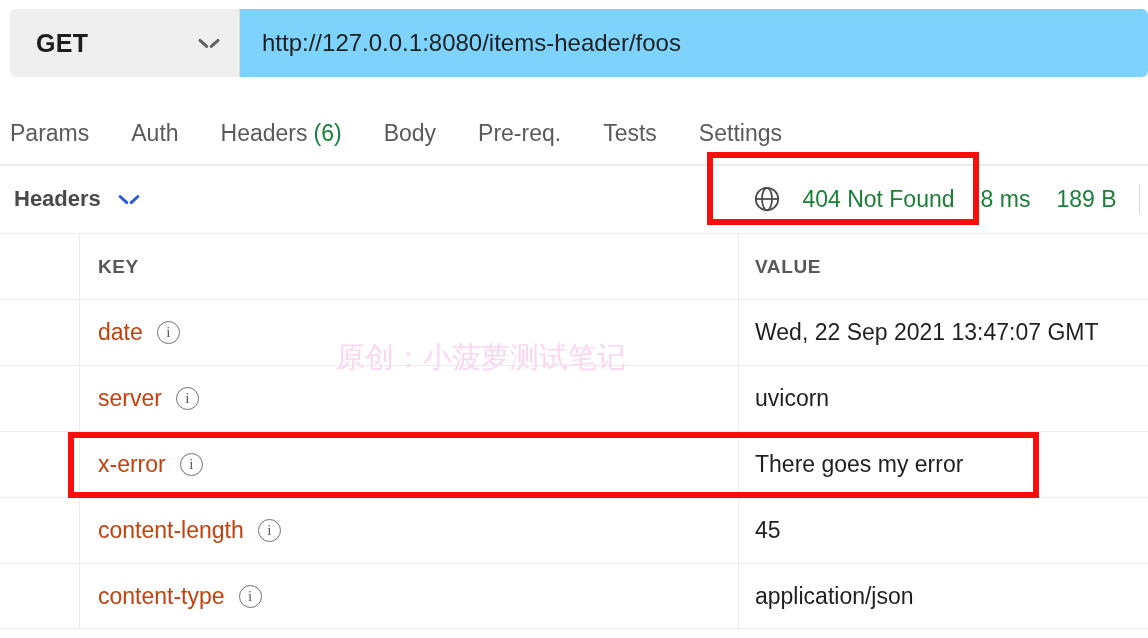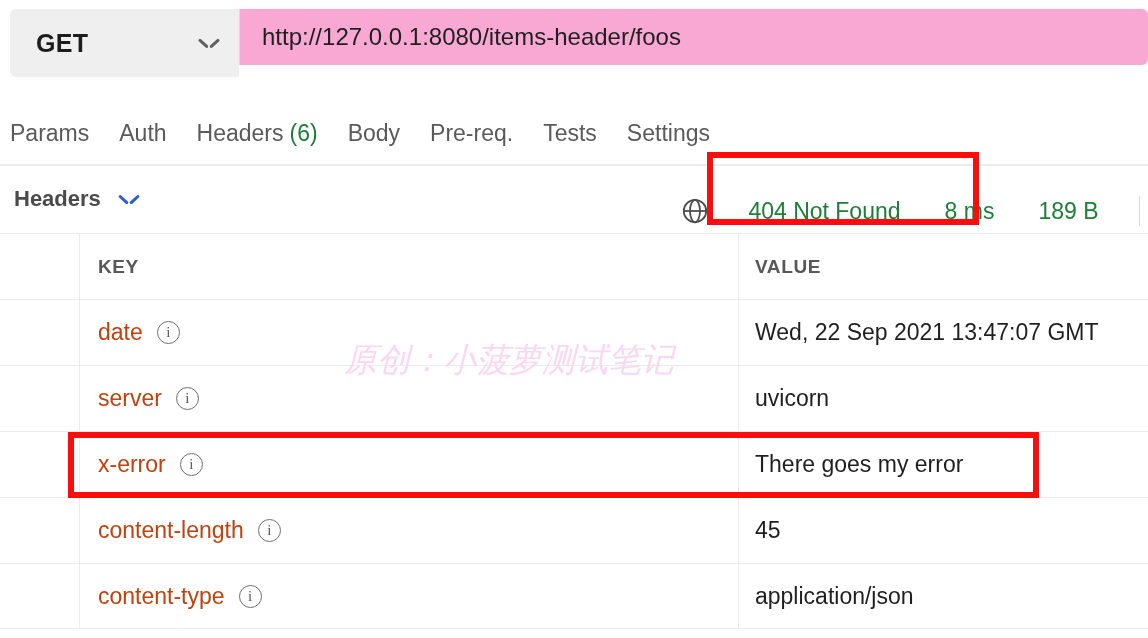--- a/index.html
+++ b/index.html
@@ -33,36 +33,36 @@
     width: 20px; height: 12px; position: relative;
   }
   .chev::before, .chev::after {
     content: ""; position: absolute; top: 1px; width: 12px; height: 2.6px;
     background: #5f6061; border-radius: 2px;
   }
   .chev::before { left: 0; transform: rotate(42deg); transform-origin: left center; }
   .chev::after  { right: 0; transform: rotate(-42deg); transform-origin: right center; }
 
   .urlfield {
-    flex: 1; height: 56px;
-    background: #f9a8d4;
+    flex: 1; height: 68px;
+    background: #7dd3fc;
     border-radius: 0 6px 6px 0;
     border-left: 1.5px solid #dcdcdd;
     display: flex; align-items: center;
     padding: 16px 22px;
     font-size: 24px; color: #1f1f1f;
     overflow: hidden; white-space: nowrap;
     cursor: text;
   }
 
   
   .tabs {
     position: absolute; left: 10px; top: 108px;
     height: 50px;
-    display: flex; align-items: center; gap: 0;
+    display: flex; align-items: center; gap: 12px;
   }
   .tab {
     font-size: 23px; color: #5a5a5a;
     padding: 0 22px 0 0; margin-right: 8px;
     white-space: nowrap; cursor: pointer;
     line-height: 1;
   }
   .tab .count { color: #1a7f37; margin-left: 6px; }
 
   .divider-top {
@@ -85,22 +85,22 @@
   }
   .chev-blue { width: 20px; height: 12px; position: relative; }
   .chev-blue::before, .chev-blue::after {
     content: ""; position: absolute; top: 1px; width: 12px; height: 3px;
     background: #2a5bd7; border-radius: 2px;
   }
   .chev-blue::before { left: 0; transform: rotate(42deg); transform-origin: left center; }
   .chev-blue::after  { right: 0; transform: rotate(-42deg); transform-origin: right center; }
 
   .status-group {
-    position: absolute; right: 8px; top: 12px; height: 66px;
-    display: flex; align-items: center; gap: 18px;
+    position: absolute; right: 8px; top: 0; height: 66px;
+    display: flex; align-items: center; gap: 0;
   }
   .globe { width: 30px; height: 30px; margin-right: 20px; }
   .status-text {
     font-size: 23px; color: #1a7f37; white-space: nowrap;
   }
   .meta-time, .meta-size {
     font-size: 23px; color: #1a7f37; margin-left: 26px; white-space: nowrap;
   }
   .vsep {
     width: 1.5px; height: 30px; background: #dcdcdc; margin-left: 22px;
@@ -147,25 +147,24 @@
   
   .hl {
     position: absolute; border: 6px solid #fa0d0d; pointer-events: none;
     background: transparent;
   }
   .hl-status { left: 707px; top: 152px; width: 272px; height: 73px; }
   .hl-xerror { left: 68px; top: 432px; width: 971px; height: 66px; }
 
   
   .watermark {
-    position: absolute; left: 344px; top: 338px;
-    font-size: 33px; color: #fbd6f2;
+    position: absolute; left: 336px; top: 338px;
+    font-size: 29px; color: #fbd6f2;
     white-space: nowrap; pointer-events: none;
     font-family: "DejaVu Sans", sans-serif;
-    font-style: italic;
   }
 </style>
 </head>
 <body>
 
 <div class="app">
 
   <div class="urlbar">
     <div class="method-select">
       <span class="method-label">GET</span>

